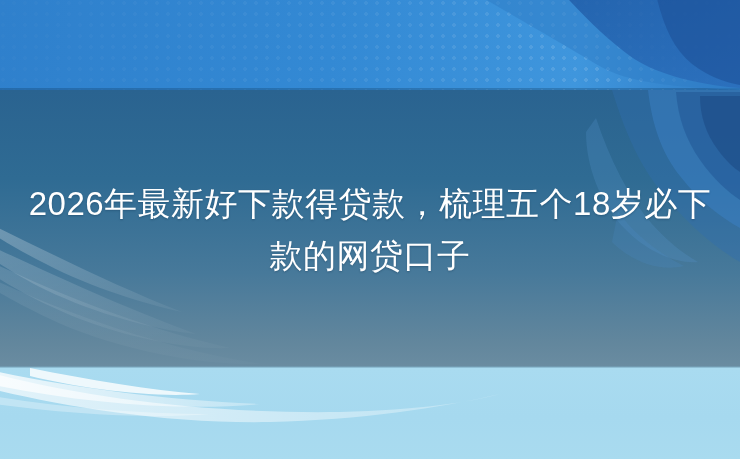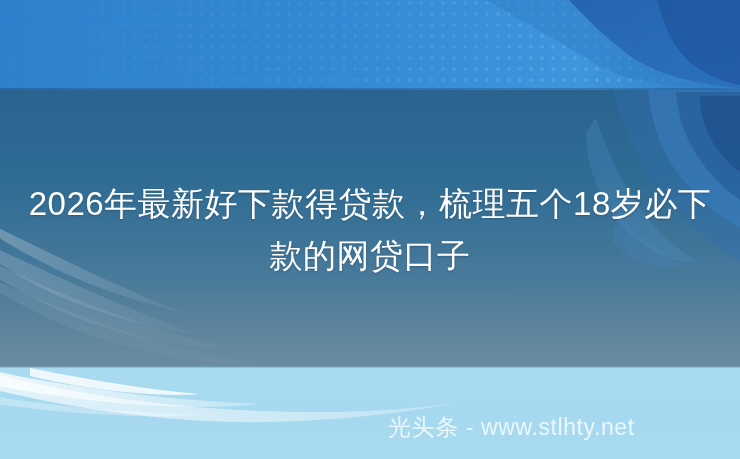--- a/index.html
+++ b/index.html
@@ -184,15 +184,14 @@
       <path d="M -20 368 C 60 386, 160 400, 260 404 C 180 412, 70 402, -20 382 Z" fill="url(#gWave)" opacity="0.85"></path>
       <path d="M -20 370 C 80 398, 210 414, 340 412 C 420 410, 470 402, 500 394
                C 440 408, 360 420, 270 422 C 160 424, 50 404, -20 386 Z" fill="url(#gWave)" opacity="0.72"></path>
       <path d="M 30 368 C 90 380, 150 390, 200 394 C 150 398, 80 388, 30 376 Z" fill="#ffffff" opacity="0.80"></path>
       <path d="M -20 394 C 50 406, 130 414, 210 414 C 140 420, 50 412, -20 402 Z" fill="#ffffff" opacity="0.30"></path>
     </g>
   </svg>
 
   <div id="headline">2026年最新好下款得贷款，梳理五个18岁必下款的网贷口子</div>
 
-  <div id="watermark">光头条 - www.stlhty.net</div>
 
 </div>
 
 </body></html>

